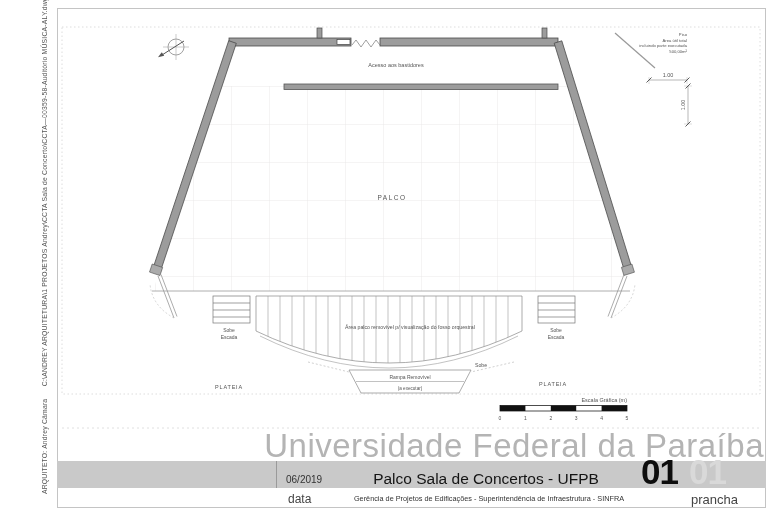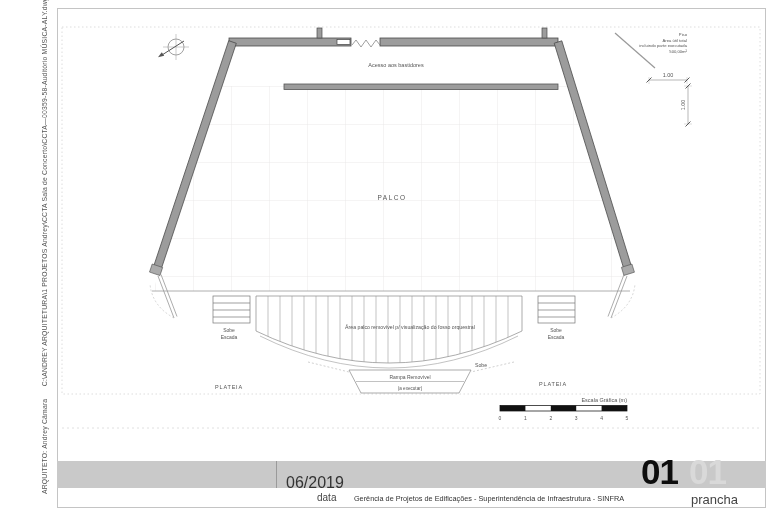--- a/index.html
+++ b/index.html
@@ -22,34 +22,34 @@
     font-size:33px;color:#b4b4b4;letter-spacing:.5px;white-space:nowrap;
   }
   .band{
     position:absolute;left:57px;top:461px;width:709px;height:27px;
     background:#c9c9c9;
   }
   .band-divider{
     position:absolute;left:276px;top:461px;width:1px;height:27px;
     background:#9a9a9a;
   }
-  .tb-date{position:absolute;left:286px;top:474px;font-size:16px;color:#333;}
+  .tb-date{position:absolute;left:286px;top:474px;font-size:10px;color:#333;}
   .tb-title{
     position:absolute;left:356px;top:470px;width:260px;text-align:center;
     font-size:15.5px;color:#141414;white-space:nowrap;
   }
   .tb-no{
     position:absolute;left:641px;top:455px;font-size:35px;font-weight:bold;
     color:#0d0d0d;line-height:34px;letter-spacing:-1px;
   }
   .tb-no-ghost{
     position:absolute;left:689px;top:455px;font-size:35px;font-weight:bold;
     color:#d9d9d9;line-height:34px;letter-spacing:-1px;
   }
-  .tb-data-cap{position:absolute;left:288px;top:492px;font-size:10px;color:#444;margin-left:29px;}
+  .tb-data-cap{position:absolute;left:288px;top:492px;font-size:12px;color:#444;}
   .tb-subtitle{
     position:absolute;left:339px;top:494px;width:300px;text-align:center;
     font-size:7.3px;color:#333;white-space:nowrap;
   }
   .tb-prancha{position:absolute;left:691px;top:492px;font-size:13px;color:#444;}
 </style>
 </head>
 <body>
 
 <div id="sheet">
@@ -204,21 +204,23 @@
         <text x="550.8" y="420">2</text>
         <text x="576.2" y="420">3</text>
         <text x="601.6" y="420">4</text>
         <text x="627" y="420">5</text>
       </g>
     </g>
   </svg>
 
   <div class="side-note">ARQUITETO: Andrey Câmara      C:\ANDREY ARQUITETURA\1 PROJETOS Andrey\CCTA Sala de Concerto\CCTA—00359-58-Auditório MÚSICA-ALY.dwg</div>
 
+  <div class="uni-title">Universidade Federal da Paraíba</div>
   <div class="band"></div>
   <div class="band-divider"></div>
   <div class="tb-date">06/2019</div>
+  <div class="tb-title">Palco Sala de Concertos - UFPB</div>
   <div class="tb-no">01</div>
   <div class="tb-no-ghost">01</div>
   <div class="tb-data-cap">data</div>
   <div class="tb-subtitle">Gerência de Projetos de Edificações - Superintendência de Infraestrutura -  SINFRA</div>
   <div class="tb-prancha">prancha</div>
 </div>
 
 </body></html>

